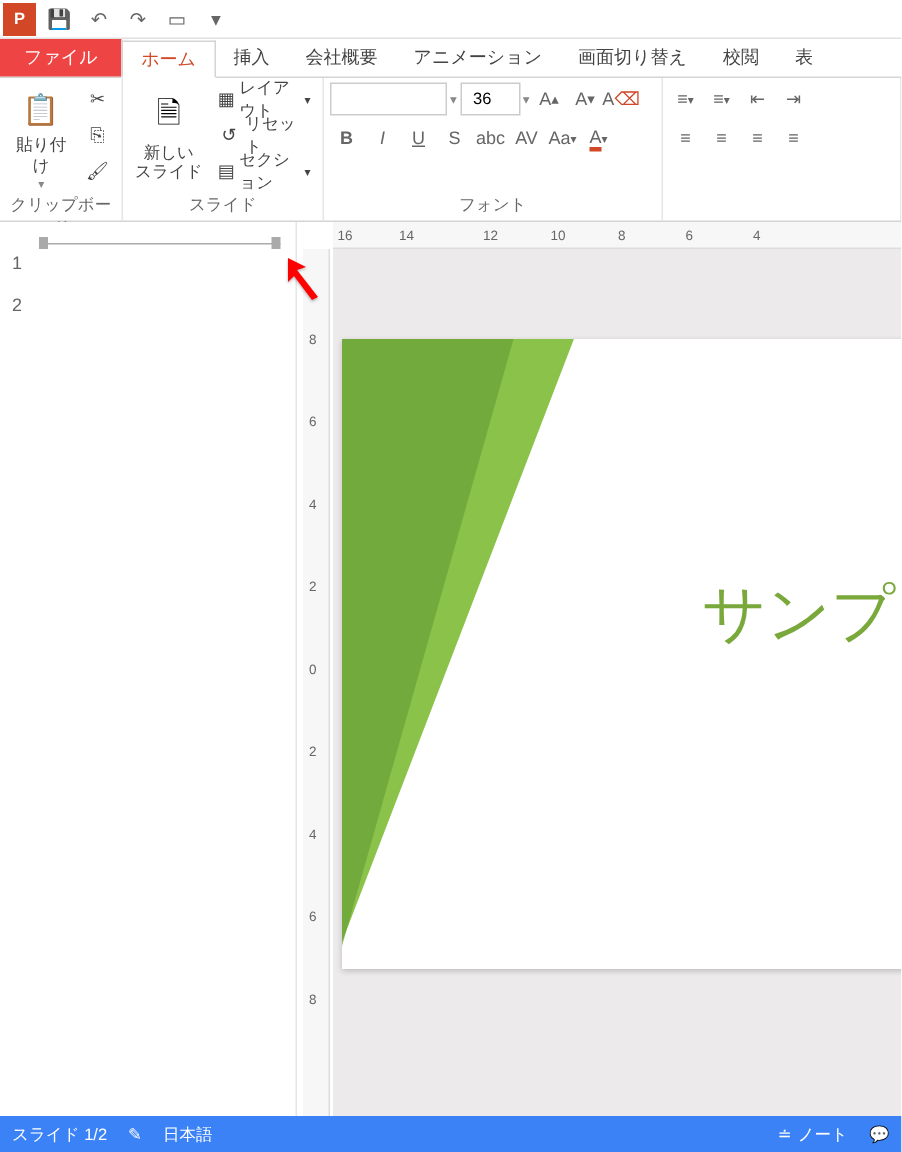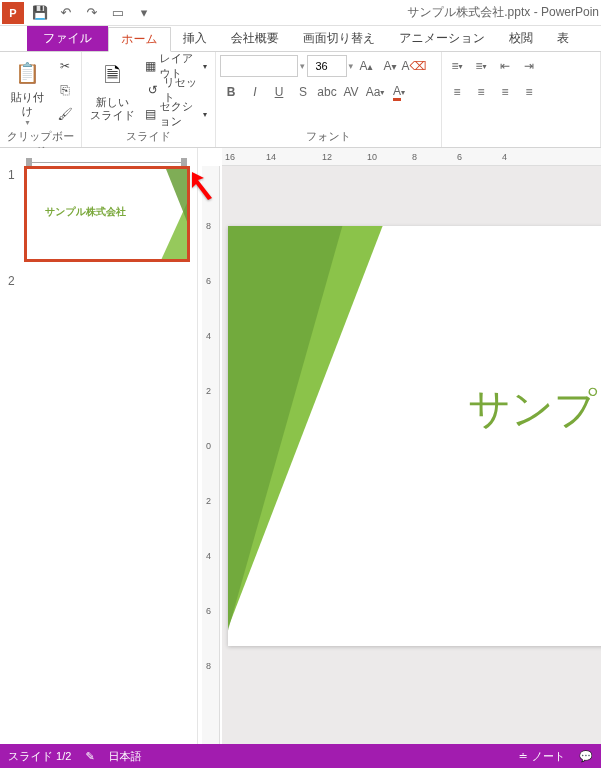--- a/index.html
+++ b/index.html
@@ -8,21 +8,21 @@
 
 .titlebar { height: 26px; background: #fff; display: flex; align-items: center; border-bottom: 1px solid #e0e0e0; }
 .titlebar .app-icon { width: 22px; height: 22px; background: #d24726; margin: 0 2px; display: flex; align-items: center; justify-content: center; color: #fff; font-size: 11px; font-weight: bold; }
 .qat { display: flex; align-items: center; gap: 6px; margin-left: 4px; }
 .qat-btn { width: 20px; height: 20px; display: flex; align-items: center; justify-content: center; color: #666; font-size: 13px; cursor: pointer; }
 .title-text { flex: 1; text-align: right; font-size: 12px; color: #666; padding-right: 2px; white-space: nowrap; overflow: hidden; }
 
 
 .tabs { height: 26px; background: #fff; display: flex; align-items: flex-end; border-bottom: 1px solid #d4d4d4; }
 .tab { padding: 4px 12px 4px 12px; font-size: 12px; color: #444; cursor: pointer; height: 25px; display: flex; align-items: center; }
-.tab.file { background: #a21caf; color: #fff; padding: 4px 16px; margin-left: 27px; }
+.tab.file { background: #ef4444; color: #fff; padding: 4px 16px; }
 .tab.active { border: 1px solid #d4d4d4; border-bottom: 1px solid #fff; background: #fff; color: #d24726; margin-bottom: -1px; }
 
 
 .ribbon { height: 96px; background: #fff; display: flex; border-bottom: 1px solid #d4d4d4; }
 .ribbon-group { border-right: 1px solid #e5e5e5; display: flex; flex-direction: column; padding: 3px 4px 2px 4px; }
 .ribbon-group-content { flex: 1; display: flex; align-items: flex-start; gap: 2px; }
 .ribbon-group-label { text-align: center; font-size: 11px; color: #666; height: 16px; }
 .ribbon-btn-lg { display: flex; flex-direction: column; align-items: center; justify-content: center; padding: 2px 4px; cursor: pointer; height: 74px; }
 .ribbon-btn-lg .icon { width: 32px; height: 32px; display: flex; align-items: center; justify-content: center; font-size: 20px; }
 .ribbon-btn-lg .lbl { font-size: 11px; color: #444; line-height: 1.2; text-align: center; margin-top: 2px; }
@@ -60,46 +60,45 @@
 .canvas-area { position: absolute; top: 18px; left: 24px; right: 0; bottom: 0; background: #eceaea; }
 .slide-canvas { position: absolute; top: 60px; left: 6px; width: 700px; height: 420px; background: #fff; box-shadow: 0 1px 4px rgba(0,0,0,0.2); overflow:hidden; }
 .slide-green { position:absolute; left:-30px; top:-40px; width:0; height:0; border-left: 200px solid #8bc34a; border-bottom: 520px solid transparent; }
 .slide-green2 { position:absolute; left:-10px; top:-20px; width:0; height:0; border-left: 130px solid rgba(104,159,56,0.7); border-bottom: 460px solid transparent; }
 .slide-title { position:absolute; left:240px; top:155px; font-size: 42px; color:#7aa83b; }
 
 .red-arrow { position:absolute; top:170px; left:190px; z-index:10; }
 .red-arrow svg { filter: drop-shadow(0 1px 1px rgba(0,0,0,0.3)); }
 
 
-.statusbar { position: absolute; bottom: 0; left: 0; right: 0; height: 24px; background: #a21caf; color: #fff; display: flex; align-items: center; font-size: 11px; padding: 0 8px; gap: 14px; }
+.statusbar { position: absolute; bottom: 0; left: 0; right: 0; height: 24px; background: #3b82f6; color: #fff; display: flex; align-items: center; font-size: 11px; padding: 0 8px; gap: 14px; }
 .statusbar .spacer { flex: 1; }
 .status-item { display:flex; align-items:center; gap:4px; cursor:pointer; }
 </style>
 </head>
 <body>
 
 <div class="titlebar">
   <div class="app-icon">P</div>
   <div class="qat">
     <div class="qat-btn">💾</div>
     <div class="qat-btn">↶</div>
     <div class="qat-btn">↷</div>
     <div class="qat-btn">▭</div>
     <div class="qat-btn">▾</div>
   </div>
-  <div class="title-text">サンプル株式会社.pptx - PowerPoin</div>
 </div>
 
 <div class="tabs">
   <div class="tab file">ファイル</div>
   <div class="tab active">ホーム</div>
   <div class="tab">挿入</div>
   <div class="tab">会社概要</div>
+  <div class="tab">アニメーション</div>
   <div class="tab">画面切り替え</div>
-  <div class="tab">アニメーション</div>
   <div class="tab">校閲</div>
   <div class="tab">表</div>
 </div>
 
 <div class="ribbon">
 
   <div class="ribbon-group" style="width:82px">
     <div class="ribbon-group-content">
       <div class="ribbon-btn-lg">
         <div class="icon">📋</div>
@@ -207,27 +206,20 @@
 </div>
 
 <div class="workspace">
   <div class="thumbs">
     <div class="zoom-splitter">
       <div class="handle" style="left:0"></div>
         <div class="handle" style="right:0"></div>
     </div>
     <div class="thumb-item">
       <div class="thumb-num">1</div>
-      <div class="thumb selected">
-        <div class="green-deco">
-            <div class="green-tri1"></div>
-            <div class="green-tri2"></div>
-          </div>
-        <div class="thumb-title">サンプル株式会社</div>
-      </div>
     </div>
     <div class="thumb-item">
       <div class="thumb-num">2</div>
     </div>
   </div>
   <div class="editor">
     <div class="ruler-h">
       <span style="left:3px">16</span>
       <span style="left:44px">14</span>
       <span style="left:100px">12</span>

